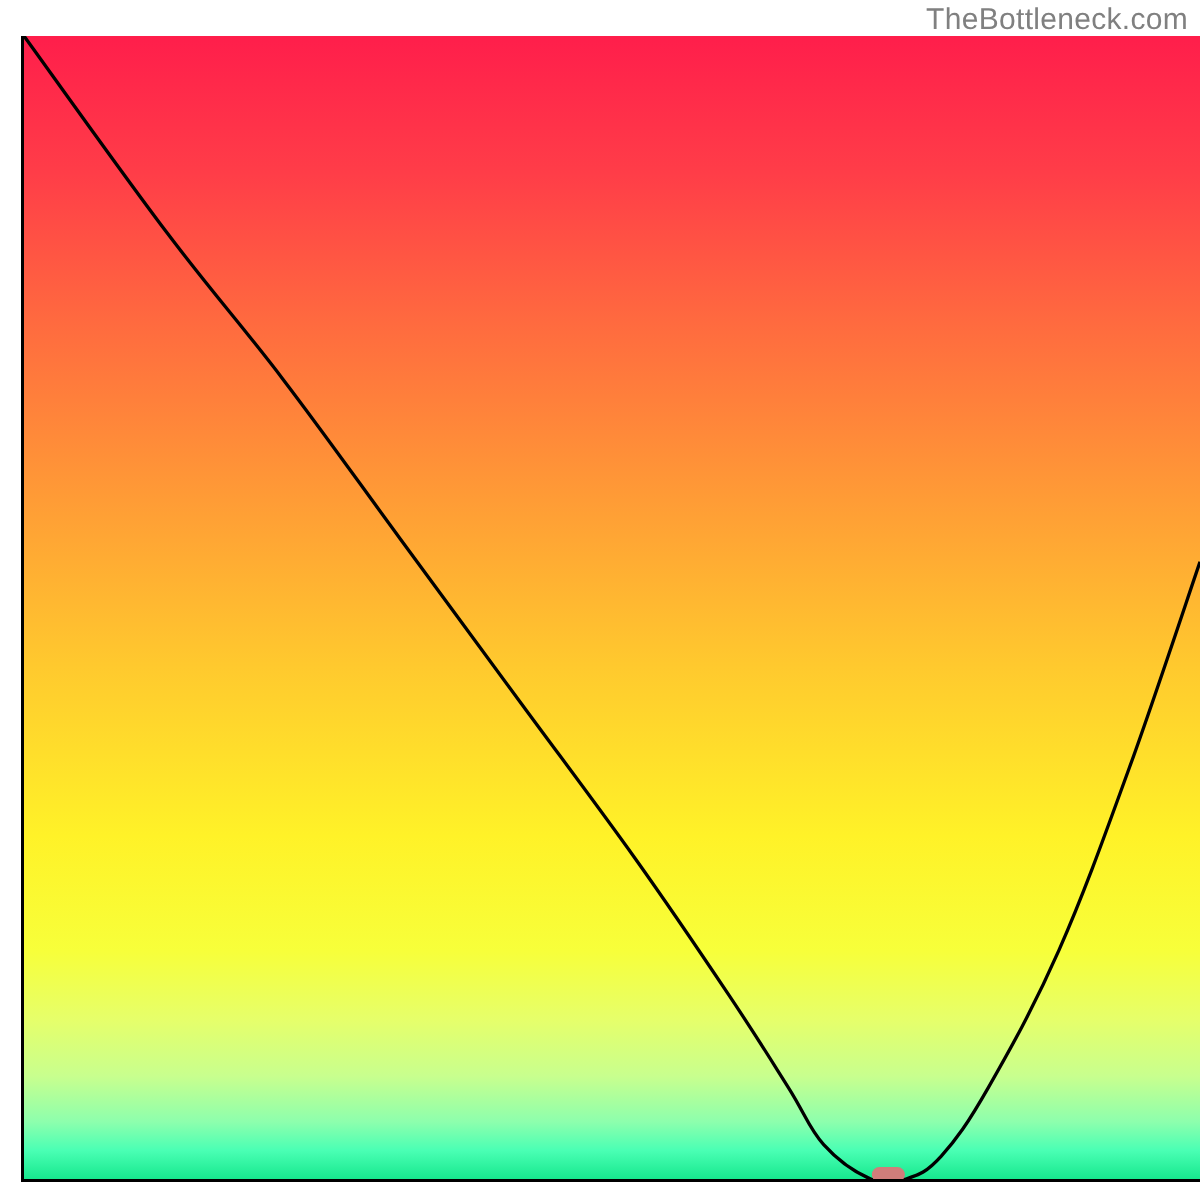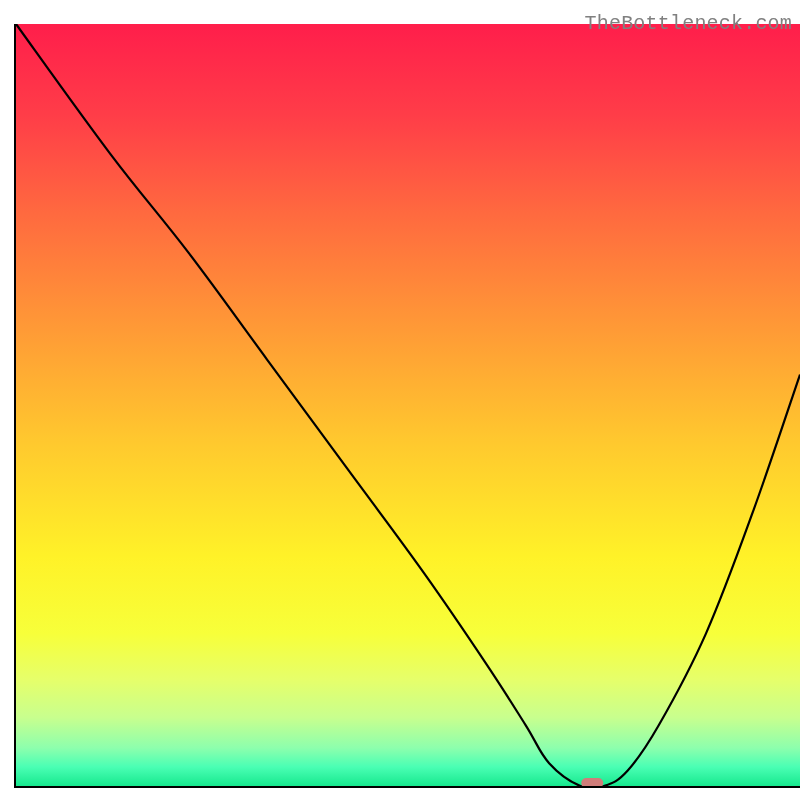--- a/index.html
+++ b/index.html
@@ -10,28 +10,27 @@
     background: #ffffff;
     font-family: Arial, Helvetica, sans-serif;
   }
   .wrap {
     position: relative;
     width: 800px;
     height: 800px;
   }
   .watermark {
     position: absolute;
-    top: 12px;
+    top: 2px;
     right: 8px;
     font-size: 20px;
     font-weight: 400;
     color: #808080;
     letter-spacing: 0.2px;
     z-index: 5;
-    font-family: Liberation Mono, monospace;
   }
   .plot {
     position: absolute;
     left: 14px;   
     right: 0;
     top: 24px;    
     bottom: 14px; 
   }
   svg { display: block; }
   .axis {

